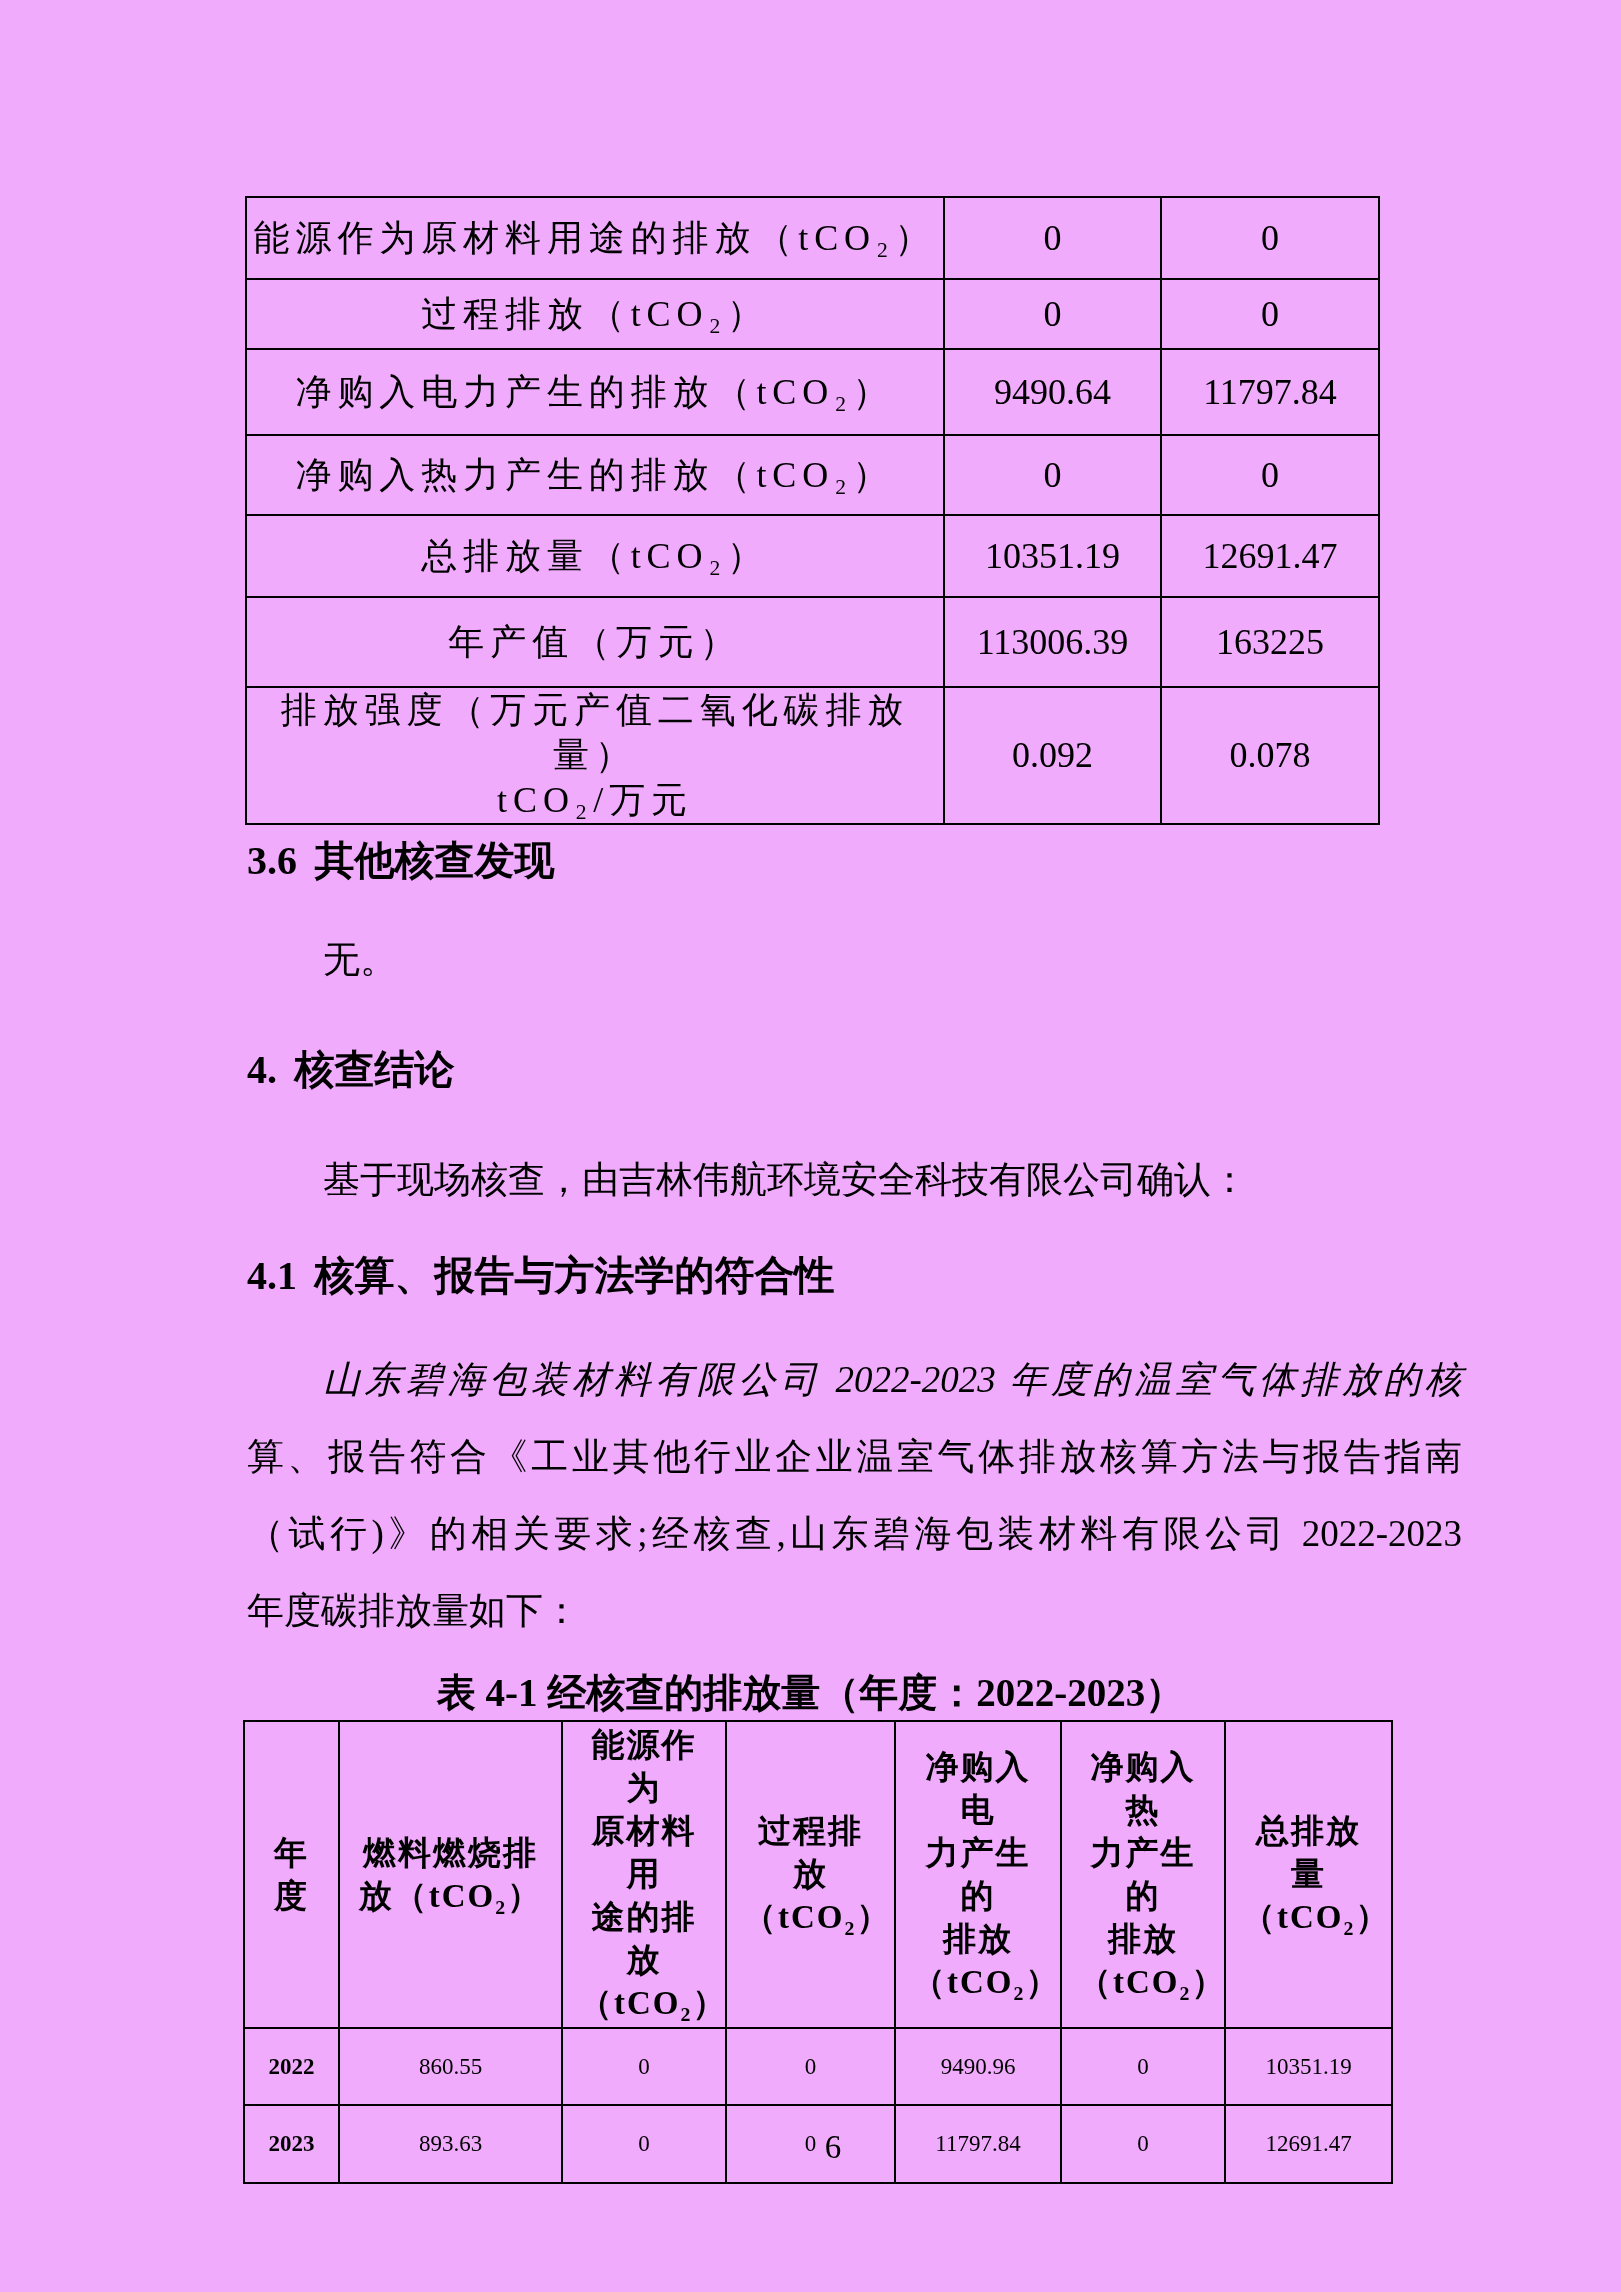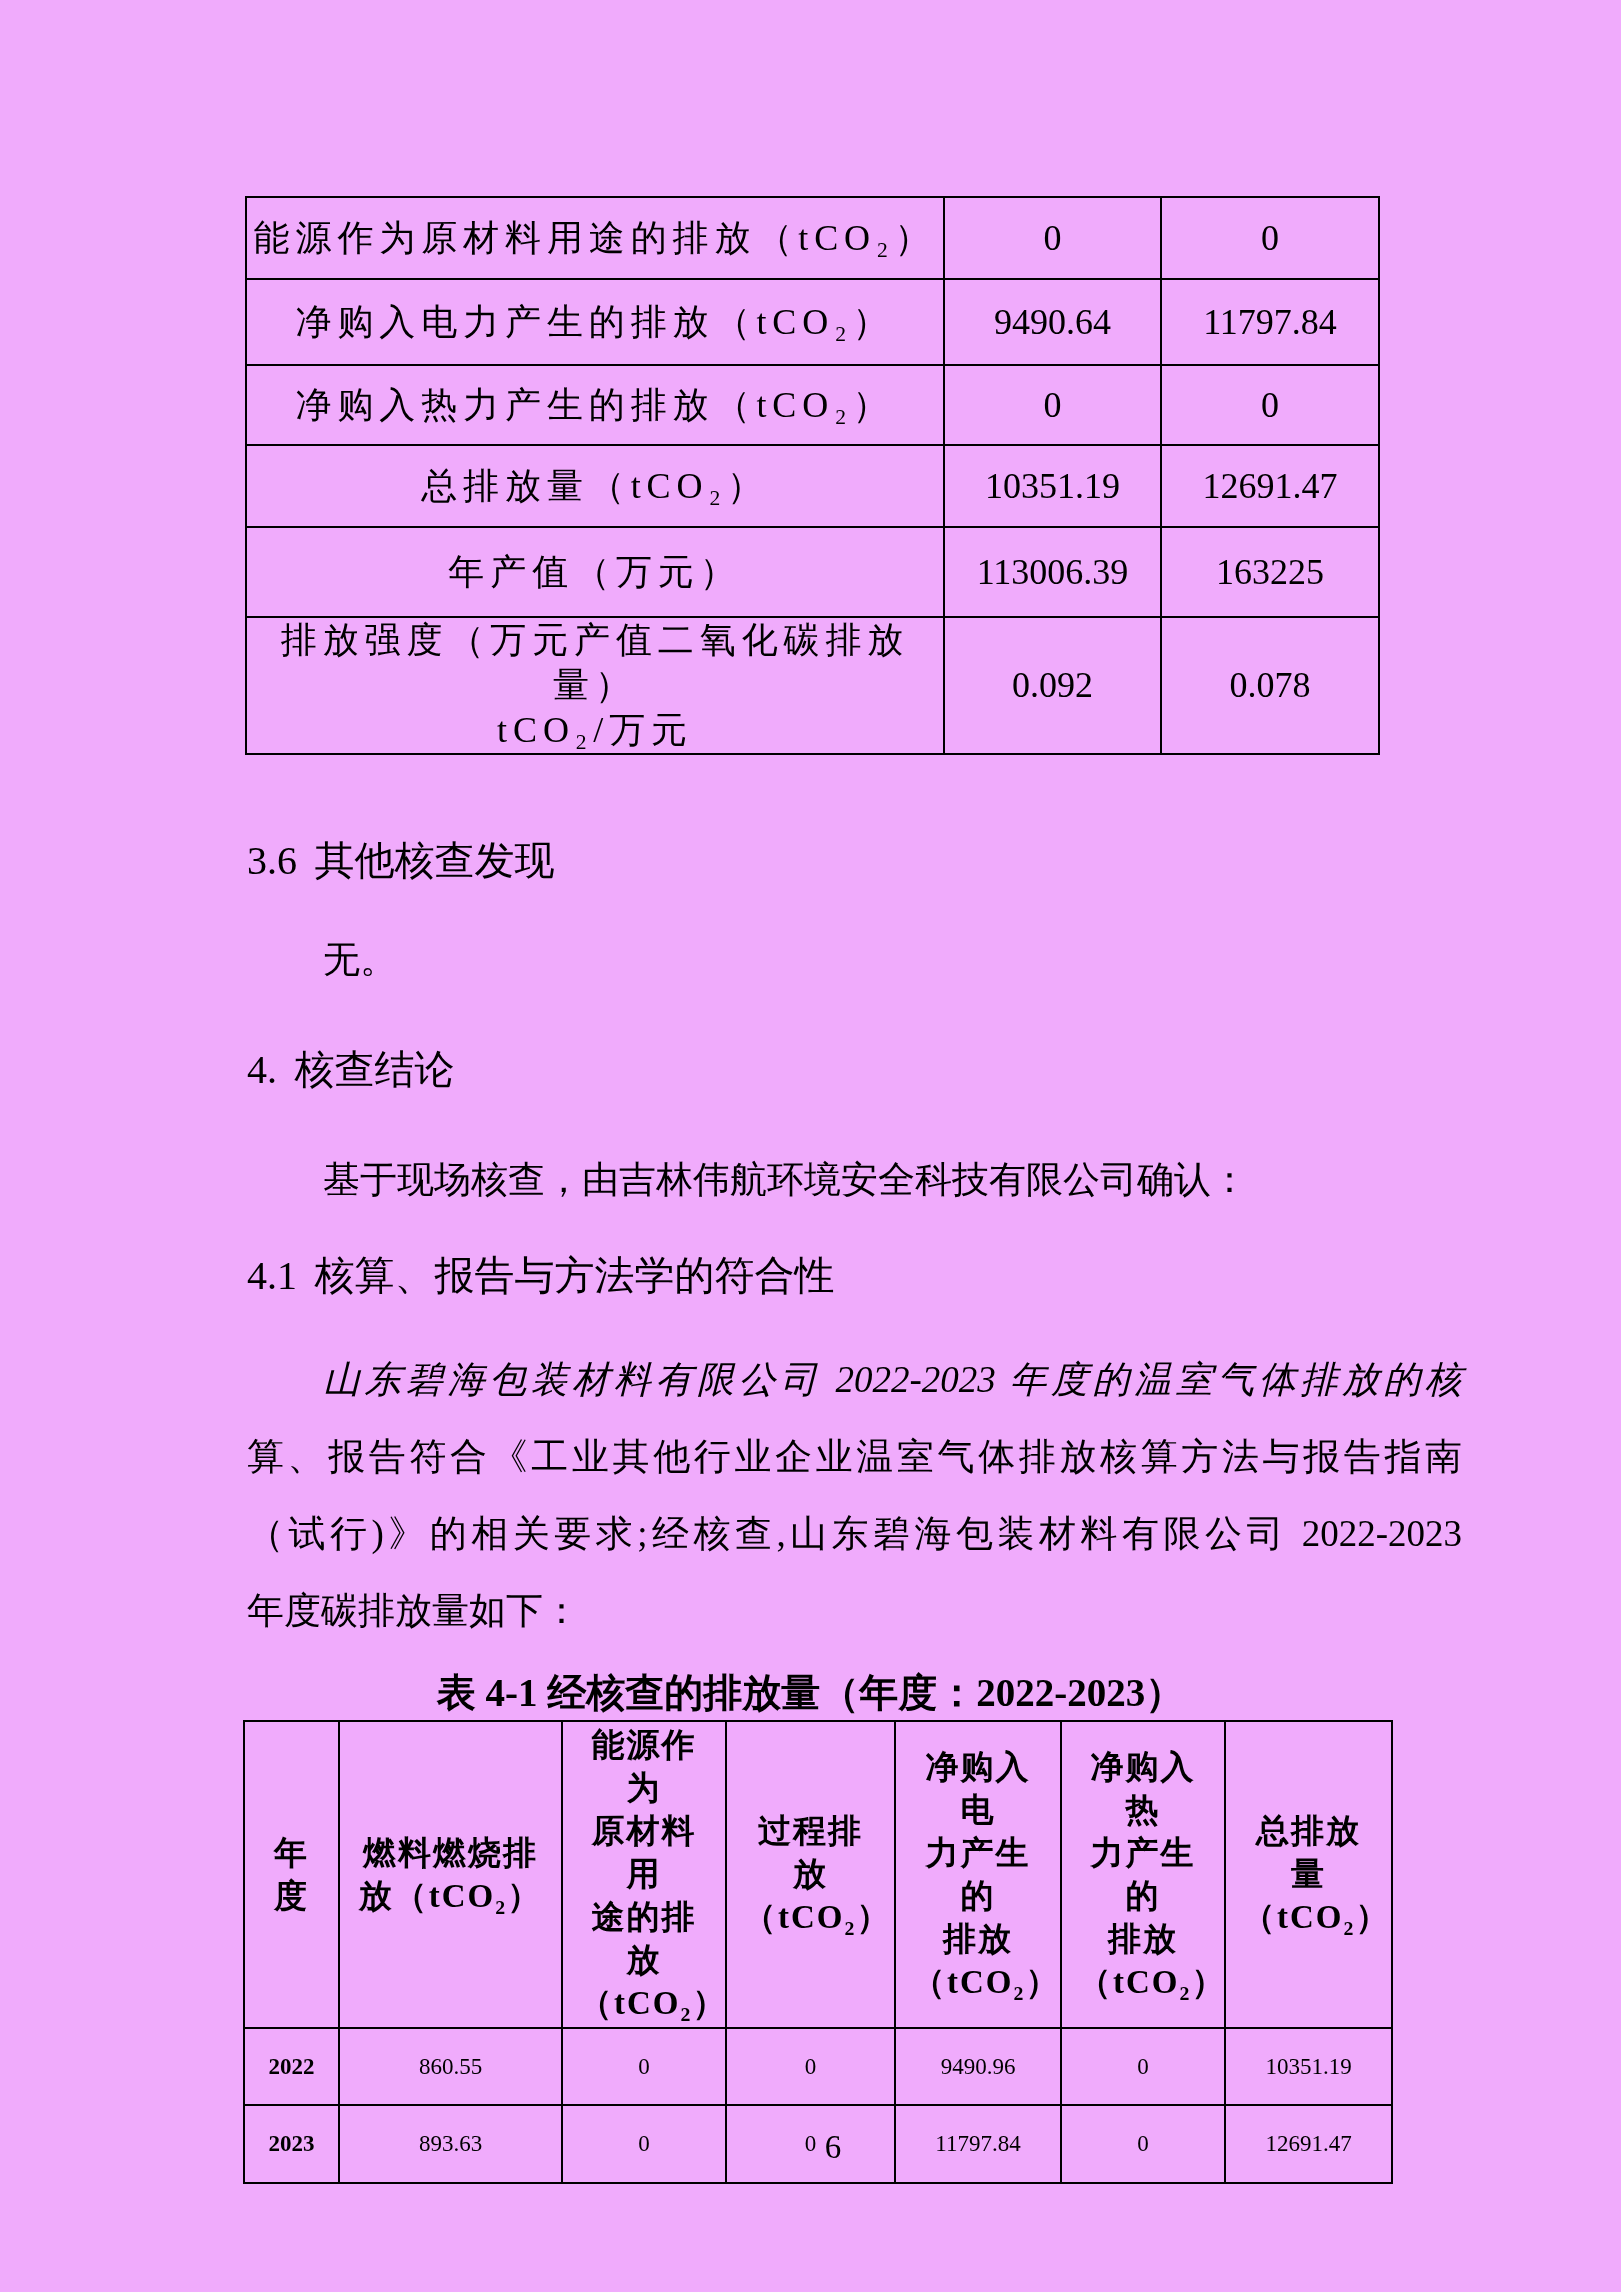--- a/index.html
+++ b/index.html
@@ -13,21 +13,21 @@
   .t-top{position:absolute;left:245px;top:196px;width:1132px;}
   .t-top td{
     border:2px solid #000;text-align:center;vertical-align:middle;
     font-size:36px;line-height:45px;padding:0 5.9px;
   }
   .t-top td.lbl{letter-spacing:5.9px;white-space:pre-line;}
   .tt-r0{height:82px}.tt-r1{height:70px}.tt-r2{height:86px}
   .tt-r3{height:80px}.tt-r4{height:82px}.tt-r5{height:90px}.tt-r6{height:88px}
   
   .abs{position:absolute;}
-  .heading{font-size:40px;font-weight:normal;white-space:nowrap;line-height:45px;}
+  .heading{font-size:40px;font-weight:bold;white-space:nowrap;line-height:45px;}
   .hnum{margin-right:17.6px;}
   .bodyline{font-size:37px;line-height:41px;white-space:nowrap;}
   .para{
     position:absolute;left:247px;top:1341px;width:1215px;
     font-size:37px;line-height:77px;
   }
   .pline{text-align:justify;text-align-last:justify;text-justify:inter-character;height:77px;}
   .pline.first{padding-left:76px;font-style:italic;}
   .pline.last{text-align:center;text-align-last:left;}
   .t41-title{
@@ -58,20 +58,25 @@
 
   <table class="t-top">
     <colgroup>
         <col style="width:698px">
         <col style="width:217px">
         <col style="width:218px">
       </colgroup>
     <tbody>
         <tr class="tt-r0">
       <td class="lbl">能源作为原材料用途的排放（tCO₂）</td>
+      <td>0</td>
+      <td>0</td>
+    </tr>
+    <tr class="tt-r1">
+      <td class="lbl">过程排放（tCO₂）</td>
       <td>0</td>
       <td>0</td>
     </tr>
     <tr class="tt-r2">
       <td class="lbl">净购入电力产生的排放（tCO₂）</td>
       <td>9490.64</td>
       <td>11797.84</td>
     </tr>
     <tr class="tt-r3">
       <td class="lbl">净购入热力产生的排放（tCO₂）</td>

